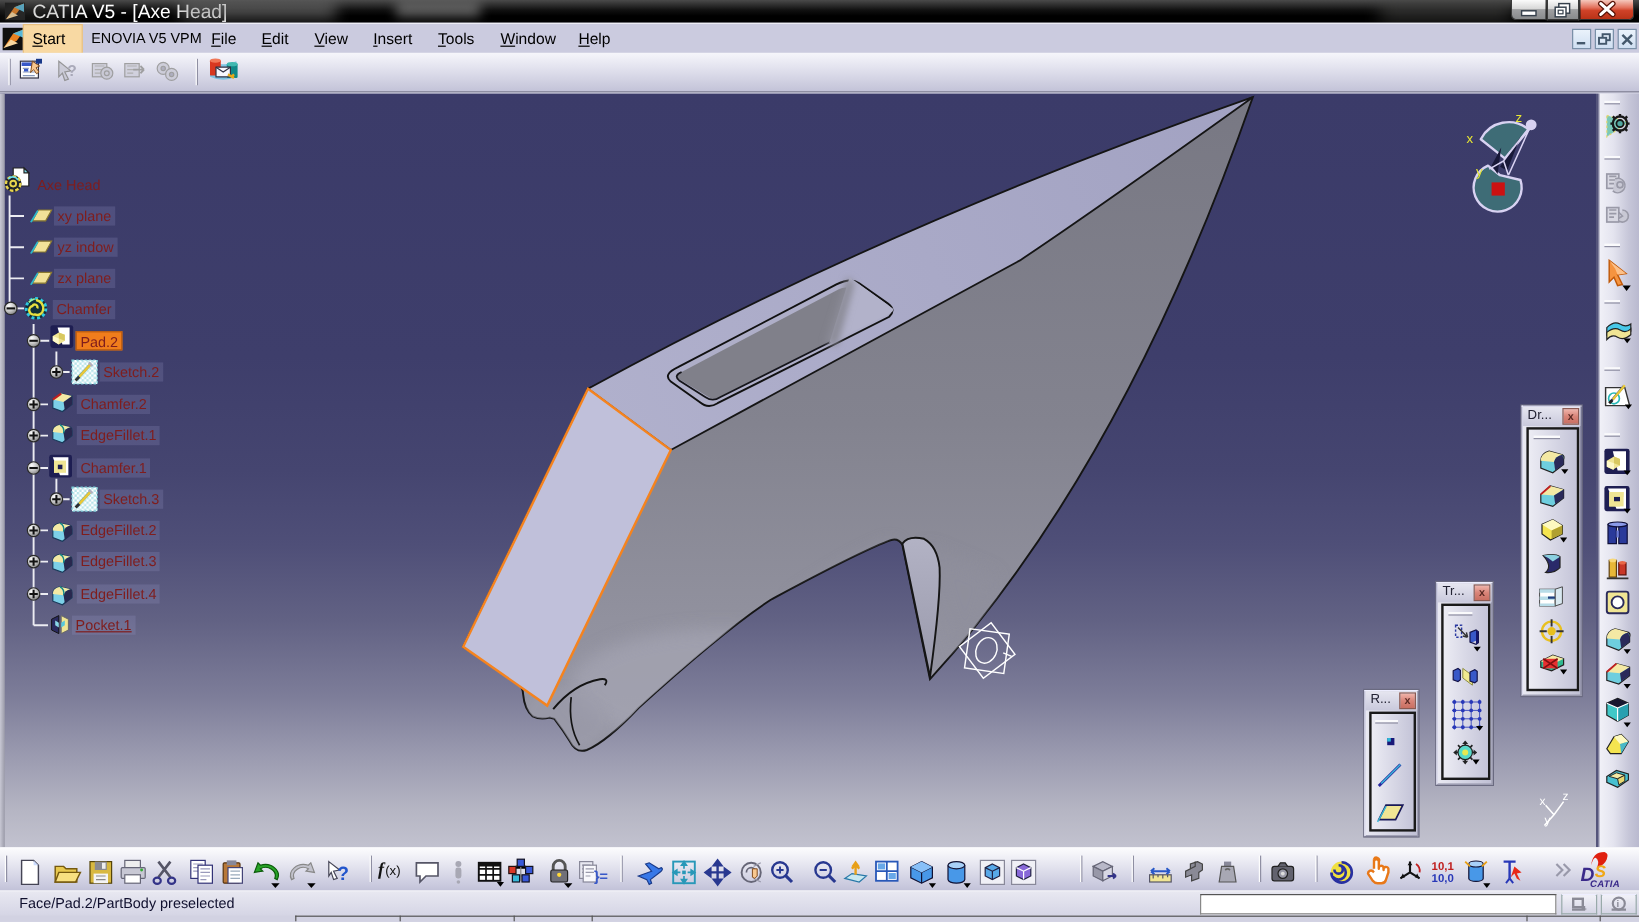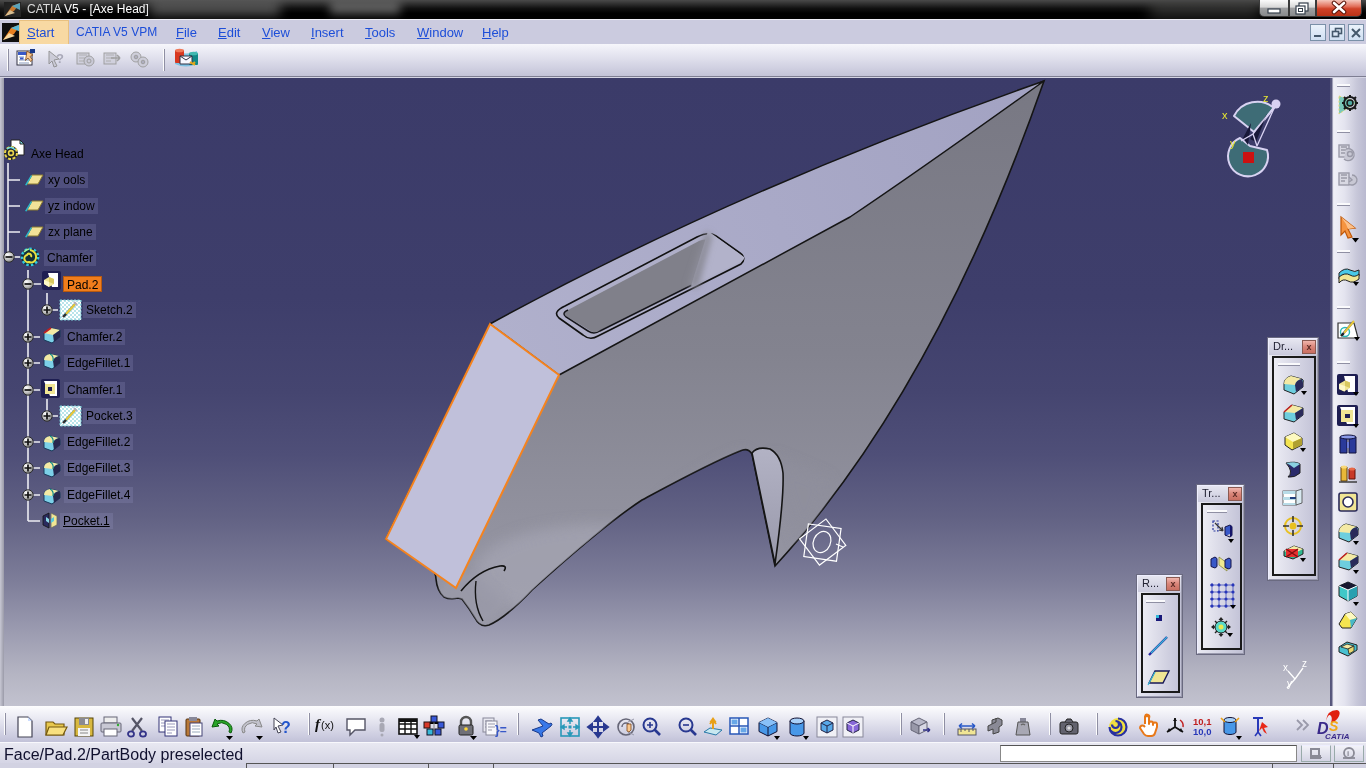--- a/index.html
+++ b/index.html
@@ -1,31 +1,31 @@
 <!DOCTYPE html>
 <html><head><meta charset="utf-8"><style>
 *{margin:0;padding:0;box-sizing:border-box}
 html,body{width:1366px;height:768px;overflow:hidden}
 body{font-family:"Liberation Sans",sans-serif;position:relative;background:#d4d4e4}
 .abs{position:absolute}
 #title{left:0;top:0;width:1366px;height:19px;background:linear-gradient(#4a4a4a,#101010 45%,#000 70%,#000)}
-#title .t{left:27px;top:2px;color:#fff;font-size:12px}
+#title .t{left:27px;top:2px;color:#fff;font-size:16px}
 #menubar{left:0;top:19px;width:1366px;height:25px;background:#cbcbdf;border-top:1px solid #eeeef6}
-#menubar span{position:absolute;top:0;height:25px;line-height:25px;font-size:13px;color:#1d4ed8}
+#menubar span{position:absolute;top:0;height:25px;line-height:25px;font-size:13px;color:#000000}
 #toptb{left:0;top:44px;width:1366px;height:33px;background:linear-gradient(#f6f6fb,#e2e2ee 40%,#c3c3d8);border-bottom:1px solid #7e7e92}
 #viewport{left:0;top:78px;width:1330px;height:628px;background:linear-gradient(#3b3b69 0%,#3e3e6b 35%,#454570 50%,#4f4f78 60%,#626284 70%,#7d7d99 80%,#9b9bb0 88%,#b5b5c3 95%,#c2c2cf 100%)}
 #vedge{left:0;top:78px;width:4px;height:628px;background:linear-gradient(to right,#c8c8d4,#9a9aa8)}
 #righttb{left:1330px;top:78px;width:36px;height:628px;background:linear-gradient(to right,#55557b 0%,#55557b 4%,#f0f0f7 10%,#e4e4ef 40%,#c7c7d9 75%,#b9b9cf 100%)}
 #bottomtb{left:0;top:706px;width:1366px;height:36px;background:linear-gradient(#fdfdfe,#ececf4 30%,#cbcbdf 85%,#c2c2d8)}
 #statusbar{left:0;top:742px;width:1366px;height:21px;background:linear-gradient(#e8e8f1,#d5d5e5);border-top:1px solid #f8f8fc}
-#statusbar .t{left:4px;top:3px;font-size:16px;color:#10102e}
+#statusbar .t{left:16px;top:3px;font-size:12px;color:#10102e}
 #strip{left:0;top:763px;width:1366px;height:5px;background:#d2d2e2}
 .grip{position:absolute;width:2px;height:22px;border-left:1px solid #fdfdfd;border-right:1px solid #8f8fa3}
 .hgrip{position:absolute;height:3px;border-top:2px solid #fafafc;border-bottom:1px solid #8f8fa3}
-.tlab{position:absolute;height:16px;line-height:16px;font-size:12px;color:#000000;background:rgba(165,165,210,.19);padding:0 3px;white-space:nowrap}
+.tlab{position:absolute;height:16px;line-height:16px;font-size:12px;color:#7f1d1d;background:rgba(165,165,210,.19);padding:0 3px;white-space:nowrap}
 .panel{position:absolute;background:linear-gradient(to right,#e9e9f2,#d6d6e5 45%,#c0c0d4);border:1px solid #9a9aae;border-top-color:#eef;border-left-color:#eef;box-shadow:0 0 0 1px #6a6a80}
 .ptitle{position:absolute;left:0;top:0;right:0;height:16px;background:linear-gradient(#e6e6f0,#c9c9dc);color:#223;font-size:11px;padding-left:4px;line-height:15px}
 .pclose{position:absolute;top:1px;right:1px;width:14px;height:14px;background:linear-gradient(#f0b5ac,#d98478 50%,#c96f62);border:1px solid #8a5a52;color:#5a2a24;font-size:9px;line-height:12px;text-align:center;font-weight:bold}
 .pbody{position:absolute;border:2px solid #1a1a1a;background:linear-gradient(to right,#ececf4,#d8d8e6 50%,#c4c4d8)}
 .mdib{position:absolute;top:4px;width:16px;height:17px;background:linear-gradient(#eaf2fb,#cfdff2);border:1px solid #7a90a8}
 .wb{position:absolute;top:0;height:17px;border:1px solid #3a3a3a;border-top:none}
 </style></head><body>
 
 <div class="abs" id="title">
   <svg class="abs" style="left:4px;top:2px" width="17" height="15">
@@ -67,21 +67,21 @@
 
 <div class="abs" id="menubar">
   <svg class="abs" style="left:2px;top:3px" width="20" height="19">
       <rect width="20" height="19" fill="#101010"></rect>
       <path d="M1 17 L9 5 L19 1 L12 11 Z" fill="#e88020"></path>
       <path d="M9 5 L19 1 L19 9 Z" fill="#58b8d8"></path>
       <path d="M1 17 L7 10 L13 13 Z" fill="#f8d8a0"></path>
     </svg>
   <div class="abs" style="left:19px;top:0;width:50px;height:25px;background:#f8d9a3;border:1px solid #e8c080"></div>
   <span style="left:27px"><u>S</u>tart</span>
-  <span style="left:76px;font-size:12px">CATIA V5 VPM</span>
+  <span style="left:76px;font-size:12px">ENOVIA V5 VPM</span>
   <span style="left:176px"><u>F</u>ile</span>
   <span style="left:218px"><u>E</u>dit</span>
   <span style="left:262px"><u>V</u>iew</span>
   <span style="left:311px"><u>I</u>nsert</span>
   <span style="left:365px"><u>T</u>ools</span>
   <span style="left:417px"><u>W</u>indow</span>
   <span style="left:482px"><u>H</u>elp</span>
   <div class="mdib" style="left:1310px"><svg width="14" height="15">
         <rect x="3" y="10" width="7" height="2" fill="#44586c"></rect>
       </svg></div>
@@ -338,30 +338,30 @@
 <path d="M24.5,337 H31.5 M28,333.5 V340.5"></path>
 <path d="M24.5,363 H31.5 M28,359.5 V366.5"></path>
 <path d="M24.5,390 H31.5"></path>
 <path d="M43.5,416 H50.5 M47,412.5 V419.5"></path>
 <path d="M24.5,442 H31.5 M28,438.5 V445.5"></path>
 <path d="M24.5,468 H31.5 M28,464.5 V471.5"></path>
 <path d="M24.5,495 H31.5 M28,491.5 V498.5"></path>
 </g>
 </svg>
 <span class="tlab" style="left:28px;top:146px;background:none">Axe Head</span>
-<span class="tlab" style="left:45px;top:172px">xy ools</span>
+<span class="tlab" style="left:45px;top:172px">xy plane</span>
 <span class="tlab" style="left:45px;top:198px">yz indow</span>
 <span class="tlab" style="left:45px;top:224px">zx plane</span>
 <span class="tlab" style="left:44px;top:250px">Chamfer</span>
 <span class="tlab" style="left:63px;top:276px;background:#f07d1c;border:1px solid #b85a10">Pad.2</span>
 <span class="tlab" style="left:83px;top:302px">Sketch.2</span>
 <span class="tlab" style="left:64px;top:329px">Chamfer.2</span>
 <span class="tlab" style="left:64px;top:355px">EdgeFillet.1</span>
 <span class="tlab" style="left:64px;top:382px">Chamfer.1</span>
-<span class="tlab" style="left:83px;top:408px">Pocket.3</span>
+<span class="tlab" style="left:83px;top:408px">Sketch.3</span>
 <span class="tlab" style="left:64px;top:434px">EdgeFillet.2</span>
 <span class="tlab" style="left:64px;top:460px">EdgeFillet.3</span>
 <span class="tlab" style="left:64px;top:487px">EdgeFillet.4</span>
 <span class="tlab" style="left:60px;top:513px;text-decoration:underline">Pocket.1</span>
 <div class="panel" style="left:1268px;top:338px;width:50px;height:242px">
   <div class="ptitle">Dr...</div>
     <div class="pclose">x</div>
   <div class="pbody" style="left:3px;top:17px;width:44px;height:220px"></div>
   <div class="hgrip" style="left:9px;top:24px;width:22px"></div>
   <svg class="abs" style="left:5px;top:31px" width="40" height="203" viewBox="0 0 40 203">

